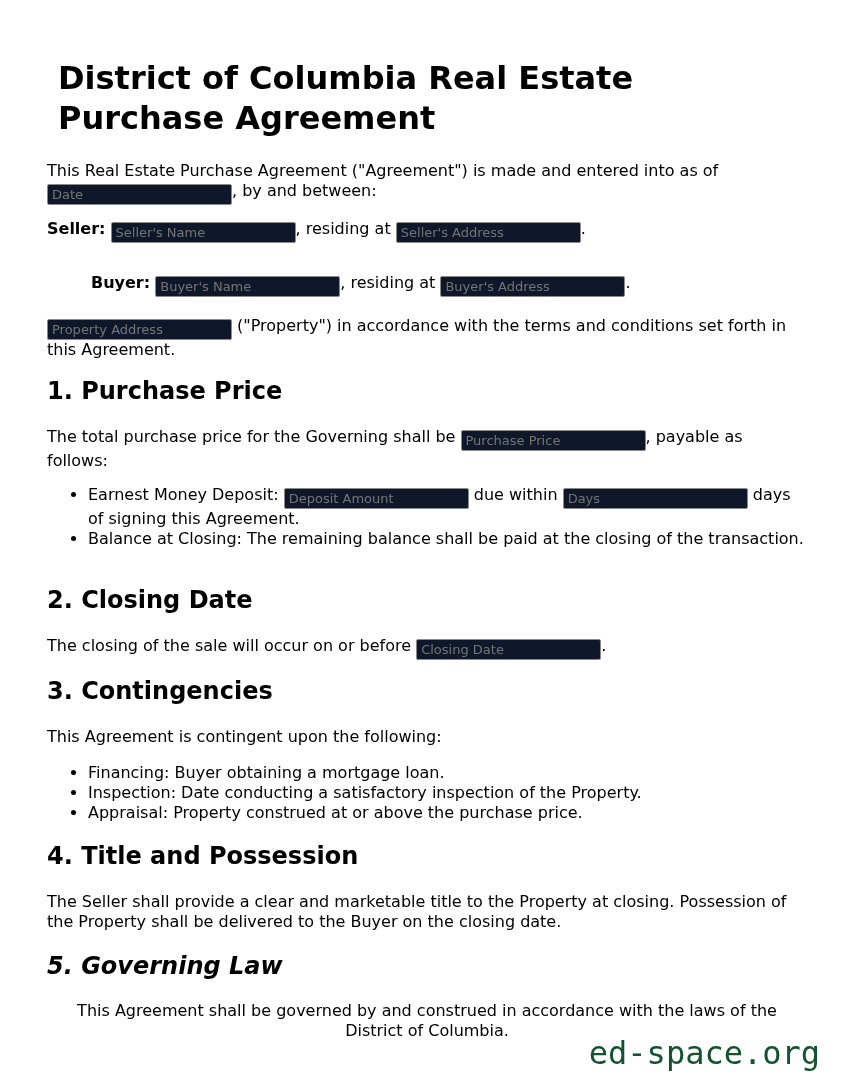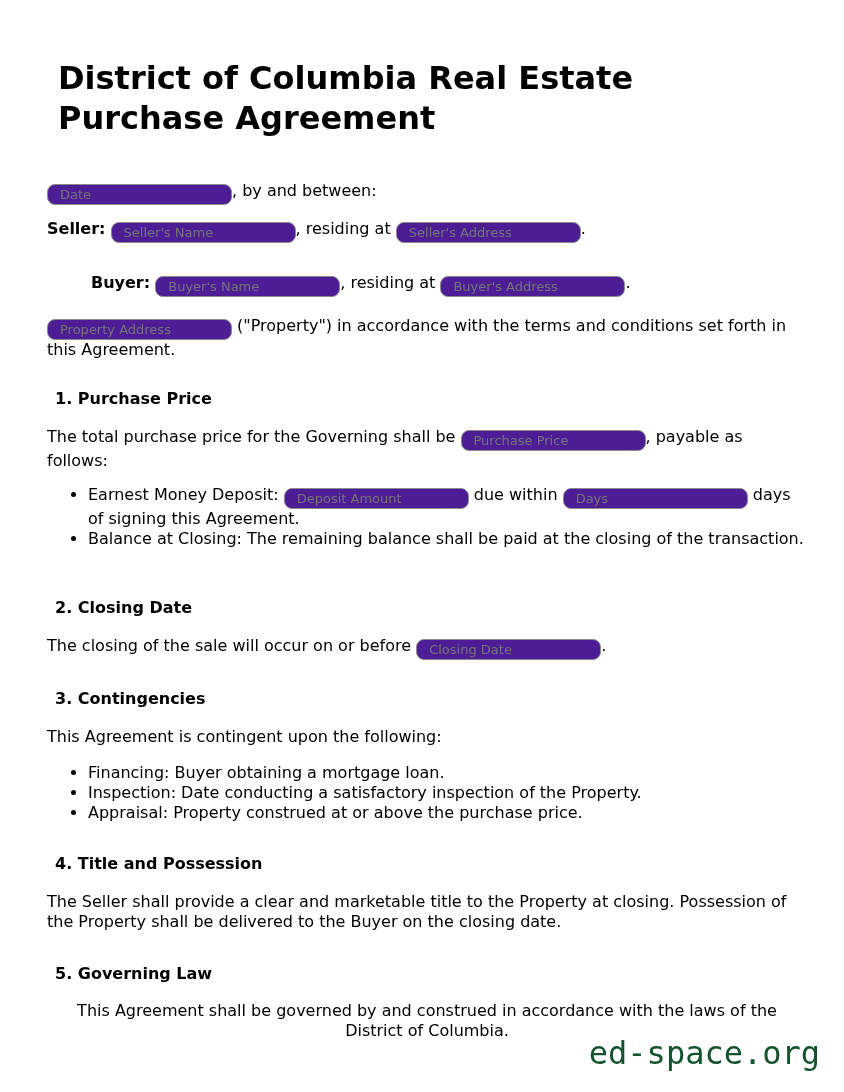--- a/index.html
+++ b/index.html
@@ -5,43 +5,43 @@
     html, body { margin: 0; padding: 0; background: #ffffff; }
     body {
       width: 844px; height: 1092px; position: relative; overflow: hidden;
       font-family: "DejaVu Sans", sans-serif; color: #000; font-size: 16px;
     }
     .page { position: absolute; left: 47px; top: 0; width: 760px; }
     h1 {
       position: absolute; left: 11px; top: 58px; margin: 0;
       font-size: 32px; line-height: 40px; font-weight: bold; width: 700px;
     }
-    h2 { position: absolute; left: 0; margin: 8px; font-size: 16px; line-height: 30px; font-weight: bold; }
+    h2 { position: absolute; left: 0; margin: 0; font-size: 24px; line-height: 30px; font-weight: bold; }
     .p { position: absolute; left: 0; margin: 0; line-height: 20px; font-size: 16px; width: 760px; }
     .field {
       display: inline-block; box-sizing: border-box; height: 21px; width: 185px;
-      border: 1px solid #8a8a8a; border-radius: 8px; background: #4c1d95;
+      border: 1px solid #8a8a8a; border-radius: 2px; background: #0f172a;
       font-family: "DejaVu Sans", sans-serif; font-size: 13px; color: #888;
-      padding: 1px 12px; vertical-align: -3px; line-height: 17px; overflow: hidden; white-space: nowrap;
+      padding: 1px 4px; vertical-align: -3px; line-height: 17px; overflow: hidden; white-space: nowrap;
     }
     ul { position: absolute; left: 0; margin: 0; padding-left: 41px; width: 720px; }
     ul li { line-height: 20px; font-size: 16px; }
     .watermark {
       position: absolute; right: 24px; top: 1034px;
       font-family: "DejaVu Sans Mono", monospace; font-size: 32px; color: #14532d; letter-spacing: 0px;
     }
   </style>
 </head>
 <body>
 
 <div class="page">
   <h1>District of Columbia Real Estate Purchase Agreement</h1>
 
   <p class="p" style="top:161px;">
-    <br>
+    <span>This Real Estate Purchase Agreement ("Agreement") is made and entered into as of</span><br>
     <input class="field" placeholder="Date" style=""><span>, by and between:</span>
   </p>
 
   <p class="p" style="top:219px;">
     <b>Seller:</b>
     <input class="field" placeholder="Seller's Name" style=""><span>, residing at</span>
     <input class="field" placeholder="Seller's Address" style=""><span>.</span>
   </p>
 
   <p class="p" style="top:273px;margin-left:44px;">
@@ -83,17 +83,17 @@
   <p class="p" style="top:727px;">This Agreement is contingent upon the following:</p>
   <ul style="top:763px;">
     <li>Financing: Buyer obtaining a mortgage loan.</li>
     <li>Inspection: Date conducting a satisfactory inspection of the Property.</li>
     <li>Appraisal: Property construed at or above the purchase price.</li>
   </ul>
 
   <h2 style="top:841px;">4. Title and Possession</h2>
   <p class="p" style="top:892px;">The Seller shall provide a clear and marketable title to the Property at closing. Possession of the Property shall be delivered to the Buyer on the closing date.</p>
 
-  <h2 style="top:951px;">5. Governing Law</h2>
+  <h2 style="top:951px;font-style:italic;">5. Governing Law</h2>
   <p class="p" style="top:1001px;text-align:center;">This Agreement shall be governed by and construed in accordance with the laws of the District of Columbia.</p>
 </div>
 
 <div class="watermark">ed-space.org</div>
 
 </body></html>

